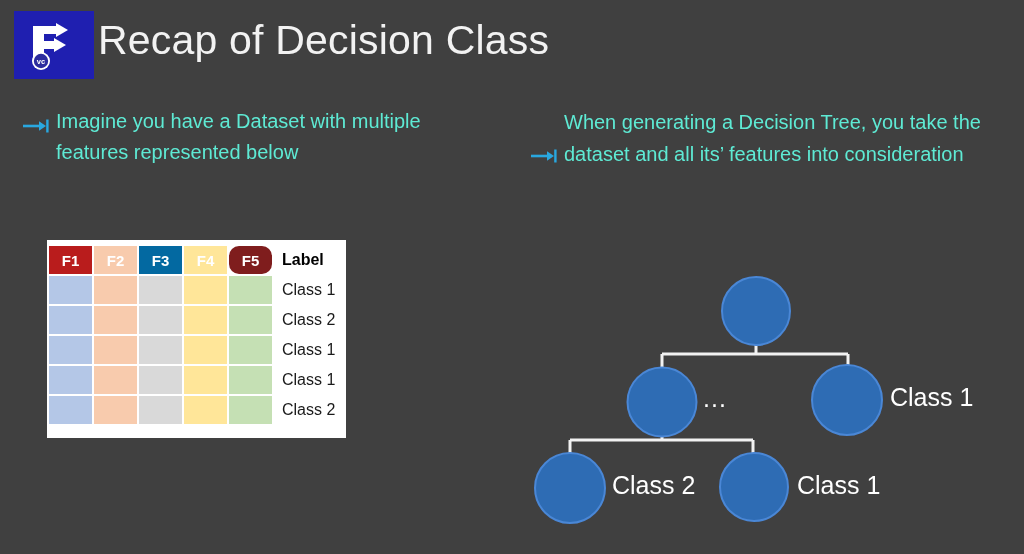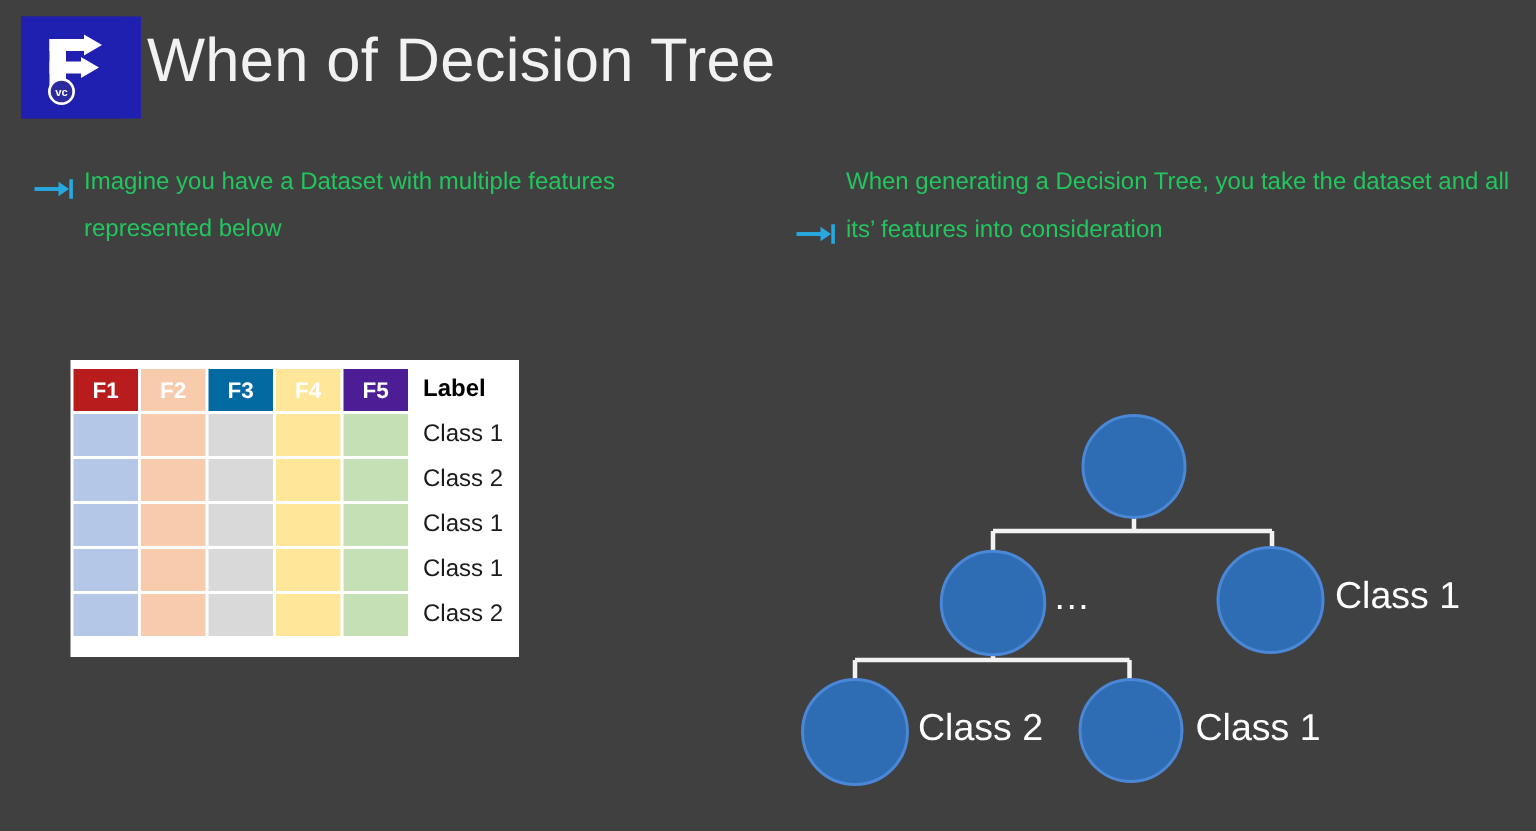--- a/index.html
+++ b/index.html
@@ -51,23 +51,23 @@
   .bullet-icon {
     flex: 0 0 auto;
     width: 28px;
     height: 28px;
     margin-top: 6px;
     margin-right: 6px;
   }
   .bullet-icon svg { display: block; width: 28px; height: 28px; }
 
   .bullet-text {
-    font-size: 16px;
+    font-size: 20px;
     line-height: 31px;
-    color: #22c55e;
+    color: #5eead4;
     font-weight: 400;
   }
   #bullet-right .bullet-text { line-height: 32px; }
 
   
   #dataset-table {
     position: absolute;
     left: 47px;
     top: 240px;
     width: 299px;
@@ -152,21 +152,21 @@
 
     <rect x="19" y="30" width="23" height="8" fill="#ffffff"></rect>
     <polygon points="40,27 52,34 40,41" fill="#ffffff"></polygon>
 
     <circle cx="27" cy="50" r="9" fill="#ffffff"></circle>
     <circle cx="27" cy="50" r="7.2" fill="#2b2b9e"></circle>
     <text x="27" y="53" font-family="Liberation Sans, sans-serif" font-size="7.5" font-weight="bold" fill="#ffffff" text-anchor="middle">vc</text>
   </svg>
 </div>
 
-<div id="page-title">When of Decision Tree</div>
+<div id="page-title">Recap of Decision Class</div>
 
 <div class="bullet-block" id="bullet-left">
   <span class="bullet-icon">
     <svg viewBox="0 0 28 28" xmlns="http://www.w3.org/2000/svg">
       <line x1="1" y1="14" x2="20" y2="14" stroke="#29a8e0" stroke-width="2.6"></line>
       <polygon points="17,9.2 24,14 17,18.8" fill="#29a8e0"></polygon>
       <rect x="24.2" y="7.5" width="2.4" height="13" fill="#29a8e0"></rect>
     </svg>
   </span>
   <span class="bullet-text">Imagine you have a Dataset with multiple features represented below</span>
@@ -184,21 +184,21 @@
 </div>
 
 <div id="dataset-table">
   <table>
     <thead>
       <tr>
         <th class="feat-head" style="background: #b91c1c;">F1</th>
         <th class="feat-head" style="background: rgb(248, 203, 173);">F2</th>
         <th class="feat-head" style="background: #0369a1;">F3</th>
         <th class="feat-head" style="background: rgb(255, 230, 153); margin-left: 12px;">F4</th>
-        <th class="feat-head" style="background: #4c1d95;">F5</th>
+        <th class="feat-head" style="background: #7f1d1d; border-radius: 10px;">F5</th>
         <th class="label-head">Label</th>
       </tr>
     </thead>
     <tbody>
       <tr>
         <td class="feat-cell" style="background: rgb(180, 199, 231);"></td>
         <td class="feat-cell" style="background: rgb(248, 203, 173);"></td>
         <td class="feat-cell" style="background: rgb(217, 217, 217);"></td>
         <td class="feat-cell" style="background: rgb(255, 230, 153);"></td>
         <td class="feat-cell" style="background: rgb(197, 224, 180);"></td>

